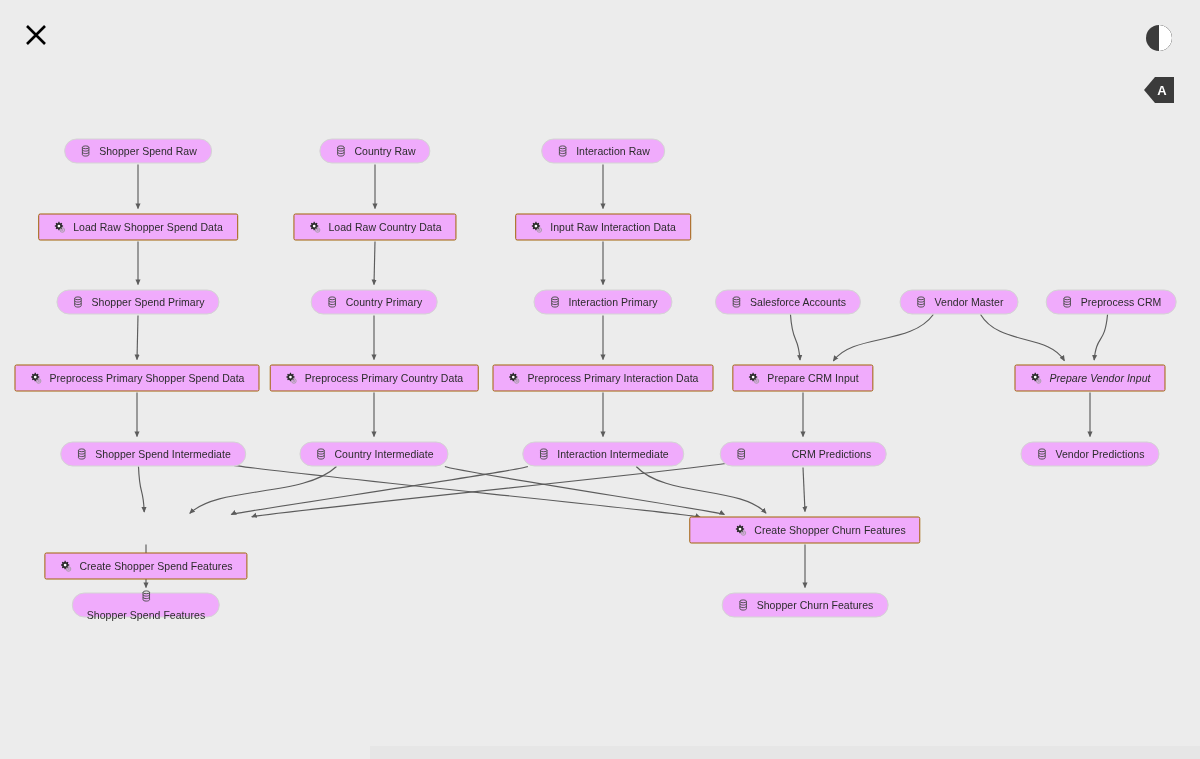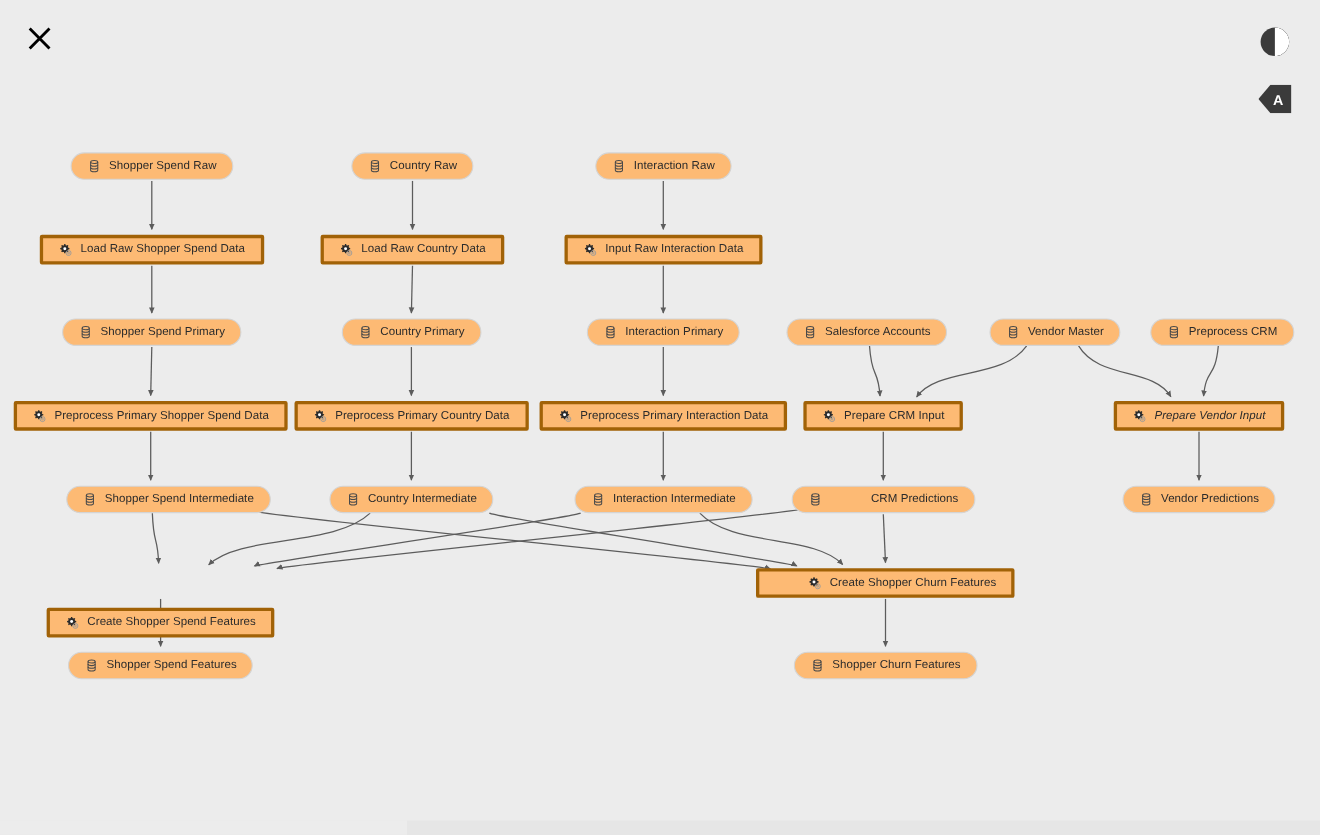--- a/index.html
+++ b/index.html
@@ -91,31 +91,31 @@
 
   
   .node {
     position: absolute;
     display: flex;
     align-items: center;
     justify-content: center;
     gap: 7px;
     white-space: nowrap;
     cursor: pointer;
-    background: #fdba74;
+    background: #f0abfc;
     transform: translate(-50%, -50%);
     padding: 0 14px;
   }
   .node-data {
     border: 1px solid #d4d4d4;
     border-radius: 17px;
     height: 25px;
   }
   .node-task {
-    border: 3px solid #a16207;
+    border: 1px solid #a16207;
     border-radius: 2px;
     height: 27px;
   }
   .node-label {
     font-size: 10.5px;
     color: #2b2b2b;
     letter-spacing: 0.05px;
     line-height: 1;
   }
   .node-icon {
@@ -480,21 +480,21 @@
                 <circle cx="10.6" cy="9.3" r="2.5" fill="#ffffff"></circle>
               </g>
               <g fill="none" stroke="#9a9a9a" stroke-width="1.5">
                 <circle cx="16.9" cy="16.6" r="4.2"></circle>
                 <circle cx="16.9" cy="16.6" r="1.5"></circle>
               </g>
             </svg>
           </span>
           <span class="node-label">Create Shopper Churn Features</span>
         </div>
-        <div class="node node-data" style="left: 146px; top: 605px;">
+        <div class="node node-data" style="left: 146px; top: 605px; flex-direction: column;">
           <span class="node-icon">
             <svg width="13" height="13" viewBox="0 0 24 24" fill="none" stroke="#4a4a4a" stroke-width="1.7">
               <ellipse cx="12" cy="5.2" rx="6" ry="2.6"></ellipse>
               <path d="M6 5.2 V18.8 C6 20.2 8.7 21.4 12 21.4 C15.3 21.4 18 20.2 18 18.8 V5.2"></path>
               <path d="M6 9.6 C6 11 8.7 12.2 12 12.2 C15.3 12.2 18 11 18 9.6"></path>
               <path d="M6 14.2 C6 15.6 8.7 16.8 12 16.8 C15.3 16.8 18 15.6 18 14.2"></path>
             </svg>
           </span>
           <span class="node-label">Shopper Spend Features</span>
         </div>

